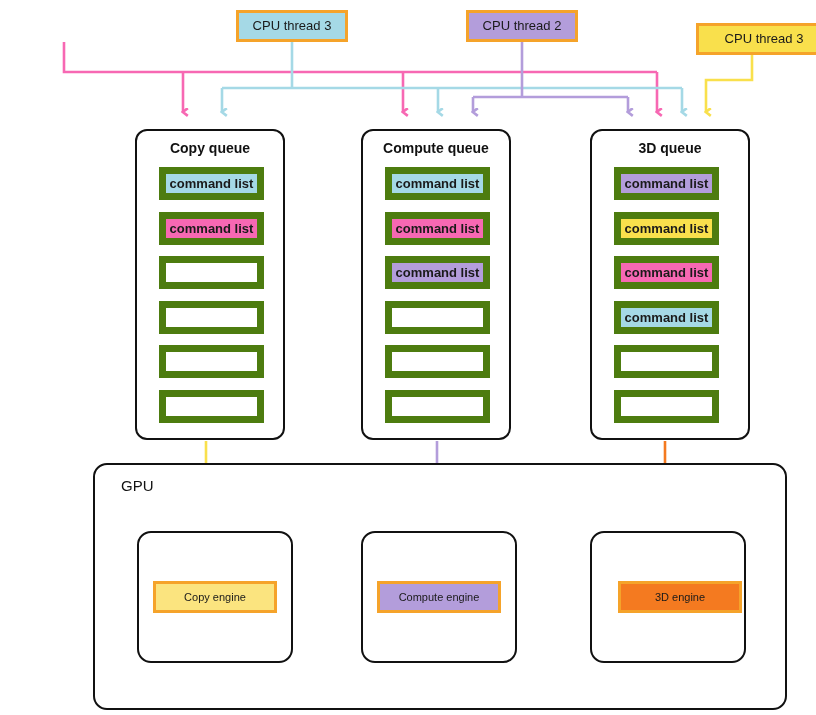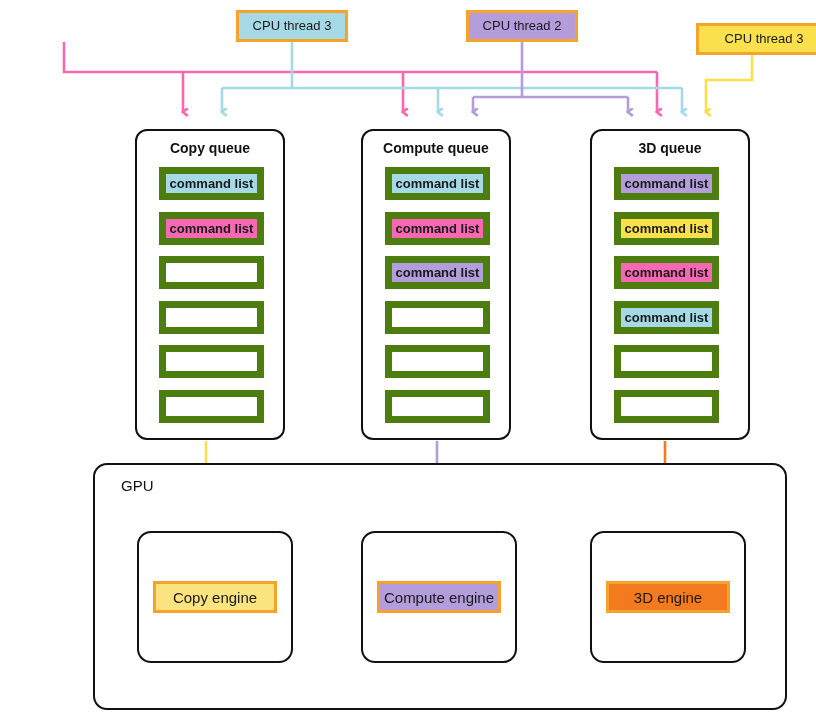--- a/index.html
+++ b/index.html
@@ -23,21 +23,21 @@
         border:7px solid #4d7c0f;box-sizing:border-box;background:#fff;
         display:flex;align-items:center;justify-content:center;
         font-size:13px;font-weight:600;color:#1a1a1a;}
 
   
   .gpu{position:absolute;border:2px solid #111;border-radius:14px;background:#fff;}
   .gpu-label{position:absolute;font-size:15px;color:#111;}
   .engine-box{position:absolute;border:2px solid #111;border-radius:14px;background:#fff;}
   .engine-chip{position:absolute;border:3px solid #f5a32a;box-sizing:border-box;
                display:flex;align-items:center;justify-content:center;
-               font-size:15px;color:#1a1a1a;height:32px;}
+               font-size:11px;color:#1a1a1a;height:32px;}
 </style>
 </head>
 <body>
 
 <div id="stage">
 
   <svg id="wires" viewBox="0 0 816 715" xmlns="http://www.w3.org/2000/svg">
     <defs>
       <marker id="ah-pink" markerWidth="9" markerHeight="9" refX="4.5" refY="7.2" orient="auto" markerUnits="userSpaceOnUse">
         <path d="M0.6,2.4 L4.5,7.4 L8.4,2.4" fill="none" stroke="#f768b3" stroke-width="2.6"></path>
@@ -151,18 +151,18 @@
     <div class="engine-chip" style="background: rgb(251, 228, 127); border-color: rgb(245, 163, 42); left: 14px; width: 124px; top: 48px;">
       <span>Copy engine</span>
     </div>
   </div>
   <div class="engine-box" style="left: 361px; top: 531px; width: 152px; height: 128px;">
     <div class="engine-chip" style="background: rgb(179, 157, 219); border-color: rgb(245, 163, 42); left: 14px; width: 124px; top: 48px;">
       <span>Compute engine</span>
     </div>
   </div>
   <div class="engine-box" style="left: 590px; top: 531px; width: 152px; height: 128px;">
-    <div class="engine-chip" style="background: rgb(244, 122, 32); border-color: rgb(245, 163, 42); left: 14px; width: 124px; top: 48px;">
+    <div class="engine-chip" style="background: rgb(244, 122, 32); border-color: rgb(245, 163, 42); left: 26px; width: 124px; top: 48px;">
       <span>3D engine</span>
     </div>
   </div>
 
 </div>
 
 </body></html>

